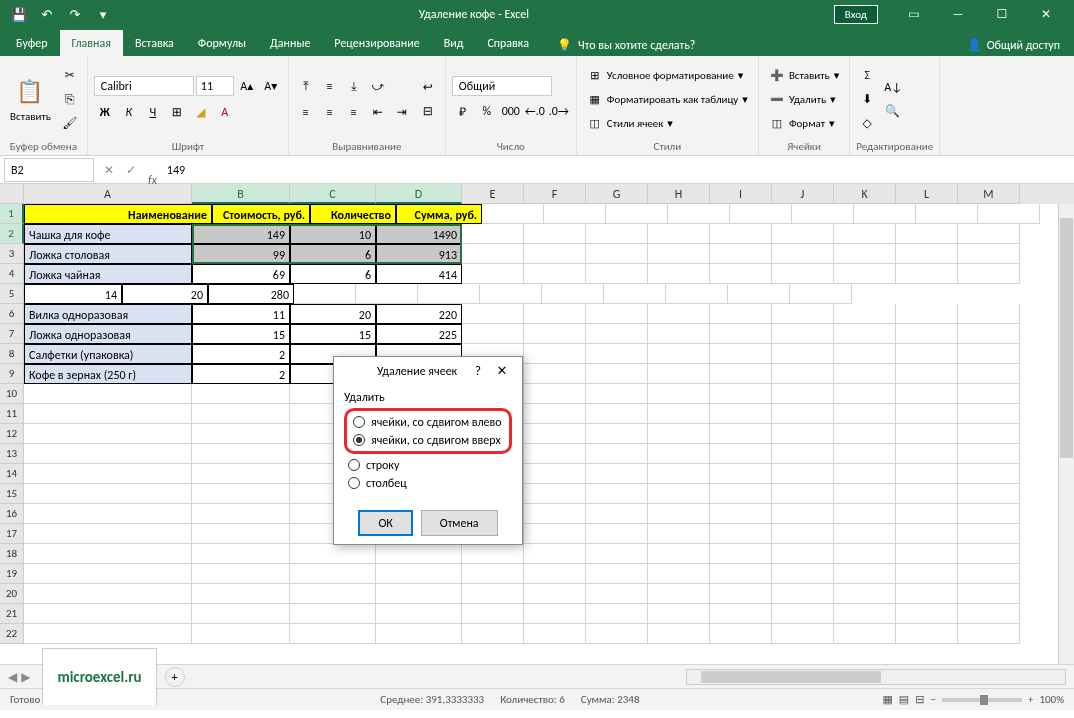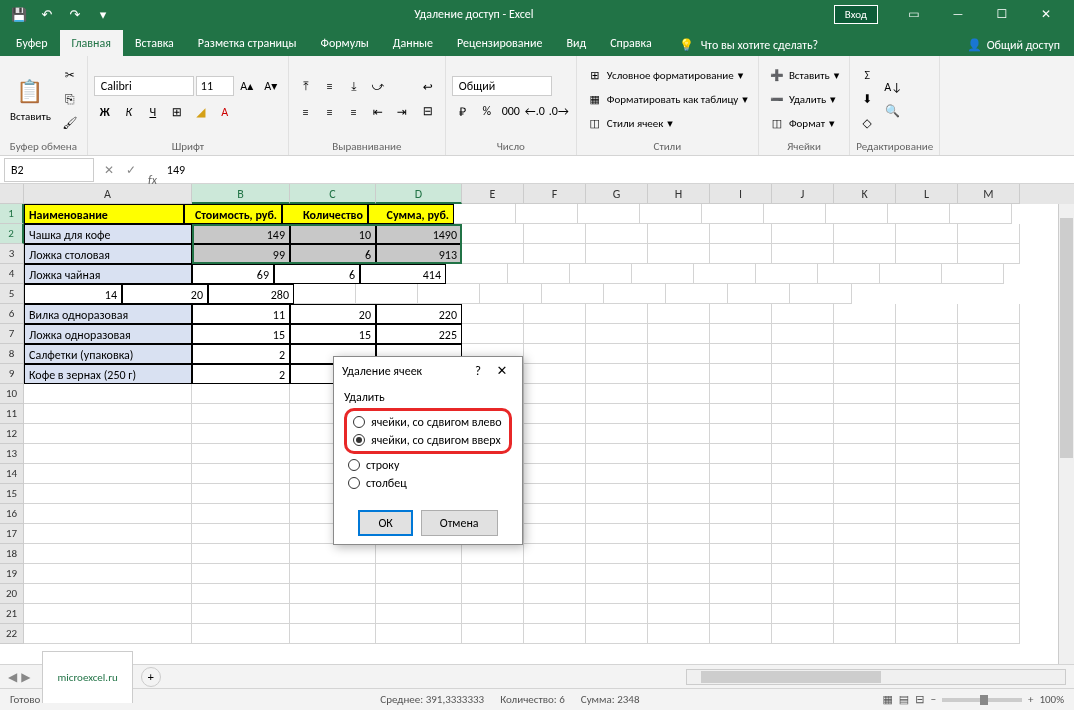--- a/index.html
+++ b/index.html
@@ -59,36 +59,36 @@
 .cell { border-right: 1px solid #d4d4d4; border-bottom: 1px solid #d4d4d4; padding: 0 4px; font-size: 12px; line-height: 20px; overflow: hidden; white-space: nowrap; }
 .cell.header-cell { background: #ffff00; font-weight: bold; border: 1px solid #000; }
 .cell.data-name { background: #d9e1f2; border: 1px solid #000; }
 .cell.data-num { text-align: right; border: 1px solid #000; }
 .cell.selected { background: #c8c8c8; }
 .selection-border { position: absolute; border: 2px solid #217346; pointer-events: none; }
 
 
 .dialog { position: absolute; top: 356px; left: 333px; width: 190px; background: #fff; border: 1px solid #8a8a8a; box-shadow: 2px 2px 10px rgba(0,0,0,0.3); font-size: 12px; }
 .dialog-title { display: flex; align-items: center; padding: 6px 8px; }
-.dialog-title .dt-text { flex: 1; }
+.dialog-title .dt-text { flex: 1; margin-left: 35px; }
 .dialog-title .dt-btn { width: 24px; text-align: center; cursor: pointer; font-size: 13px; }
 .dialog-body { padding: 6px 10px 10px; }
 .dialog-body .group-label { margin-bottom: 4px; }
 .radio-row { display: flex; align-items: center; gap: 6px; padding: 2px 4px; cursor: pointer; }
 .radio { width: 12px; height: 12px; border: 1px solid #333; border-radius: 50%; display: flex; align-items: center; justify-content: center; }
 .radio.checked::after { content: ""; width: 6px; height: 6px; background: #333; border-radius: 50%; }
 .highlight-box { border: 3px solid #e82727; border-radius: 10px; padding: 2px 2px; margin: 2px 0; }
 .dialog-buttons { display: flex; justify-content: center; gap: 8px; padding: 8px; }
 .dlg-btn { border: 1px solid #adadad; background: #e1e1e1; padding: 4px 18px; font-size: 12px; cursor: pointer; }
 .dlg-btn.primary { border: 2px solid #0078d7; }
 
 
 .sheet-tabs { height: 24px; background: #f3f3f3; border-top: 1px solid #d4d4d4; display: flex; align-items: center; padding: 0 8px; }
 .sheet-nav { display: flex; gap: 4px; margin-right: 12px; color: #888; }
-.sheet-tab { background: #fff; border: 1px solid #ccc; border-bottom: none; padding: 19px 14px; font-size: 11px; color: #217346; font-weight: normal; }
+.sheet-tab { background: #fff; border: 1px solid #ccc; border-bottom: none; padding: 19px 14px; font-size: 15px; color: #217346; font-weight: bold; }
 .add-sheet { width: 20px; height: 20px; border: 1px solid #ccc; border-radius: 50%; display: flex; align-items: center; justify-content: center; margin-left: 8px; cursor: pointer; }
 .hscroll { margin-left: auto; width: 380px; height: 16px; background: #f0f0f0; border: 1px solid #ccc; position: relative; }
 .hscroll .thumb { position: absolute; left: 14px; top: 1px; bottom: 1px; width: 180px; background: #cdcdcd; }
 
 
 .statusbar { height: 22px; background: #f3f3f3; border-top: 1px solid #d4d4d4; display: flex; align-items: center; padding: 0 10px; font-size: 11px; color: #555; }
 .statusbar .stats { margin-left: 340px; display: flex; gap: 16px; }
 .statusbar .view-controls { margin-left: auto; display: flex; align-items: center; gap: 6px; }
 .zoom-slider { width: 80px; height: 4px; background: #ccc; position: relative; }
 .zoom-slider .zthumb { position: absolute; left: 38px; top: -3px; width: 8px; height: 10px; background: #888; }
@@ -99,35 +99,34 @@
 </head>
 <body>
 
 <div class="titlebar" data-name="titlebar">
   <div class="qat" data-name="quick-access-toolbar">
     <div class="qat-btn" data-name="save-icon">💾</div>
     <div class="qat-btn" data-name="undo-icon">↶</div>
     <div class="qat-btn" data-name="redo-icon">↷</div>
     <div class="qat-btn" data-name="qat-customize-icon">▾</div>
   </div>
-  <div class="title" data-name="window-title">Удаление доступ - Excel</div>
+  <div class="title" data-name="window-title">Удаление кофе - Excel</div>
   <div class="win-controls">
     <div class="login-btn" data-name="login-button">Вход</div>
     <div class="win-btn" data-name="ribbon-options-icon">▭</div>
     <div class="win-btn" data-name="minimize-icon">—</div>
     <div class="win-btn" data-name="maximize-icon">☐</div>
     <div class="win-btn" data-name="close-icon">✕</div>
   </div>
 </div>
 
 <div class="tabs" data-name="ribbon-tabs">
   <div class="tab" data-name="tab-file">Буфер</div>
   <div class="tab active" data-name="tab-home">Главная</div>
   <div class="tab" data-name="tab-insert">Вставка</div>
-  <div class="tab" data-name="tab-layout">Разметка страницы</div>
   <div class="tab" data-name="tab-formulas">Формулы</div>
   <div class="tab" data-name="tab-data">Данные</div>
   <div class="tab" data-name="tab-review">Рецензирование</div>
   <div class="tab" data-name="tab-view">Вид</div>
   <div class="tab" data-name="tab-help">Справка</div>
   <div class="tell-me" data-name="tell-me-search">
     <span data-name="lightbulb-icon">💡</span>
     <span data-name="tell-me-label">Что вы хотите сделать?</span>
   </div>
   <div class="share" data-name="share-button">
@@ -321,21 +320,21 @@
       <div class="rh" data-name="row-header">16</div>
       <div class="rh" data-name="row-header">17</div>
       <div class="rh" data-name="row-header">18</div>
       <div class="rh" data-name="row-header">19</div>
       <div class="rh" data-name="row-header">20</div>
       <div class="rh" data-name="row-header">21</div>
       <div class="rh" data-name="row-header">22</div>
     </div>
   <div class="cells" id="cells" data-name="cell-grid">
       <div class="cell-row">
-        <div class="cell header-cell" data-name="cell" style="width: 160px;">Наименование</div>
+        <div class="cell header-cell" data-name="cell" style="width: 188px; text-align: right;">Наименование</div>
         <div class="cell header-cell" data-name="cell" style="width: 98px; text-align: right;">Стоимость, руб.</div>
         <div class="cell header-cell" data-name="cell" style="width: 86px; text-align: right;">Количество</div>
         <div class="cell header-cell" data-name="cell" style="width: 86px; text-align: right;">Сумма, руб.</div>
         <div class="cell" data-name="cell" style="width: 62px;"></div>
         <div class="cell" data-name="cell" style="width: 62px;"></div>
         <div class="cell" data-name="cell" style="width: 62px;"></div>
         <div class="cell" data-name="cell" style="width: 62px;"></div>
         <div class="cell" data-name="cell" style="width: 62px;"></div>
         <div class="cell" data-name="cell" style="width: 62px;"></div>
         <div class="cell" data-name="cell" style="width: 62px;"></div>
@@ -367,21 +366,21 @@
         <div class="cell" data-name="cell" style="width: 62px;"></div>
         <div class="cell" data-name="cell" style="width: 62px;"></div>
         <div class="cell" data-name="cell" style="width: 62px;"></div>
         <div class="cell" data-name="cell" style="width: 62px;"></div>
         <div class="cell" data-name="cell" style="width: 62px;"></div>
         <div class="cell" data-name="cell" style="width: 62px;"></div>
         <div class="cell" data-name="cell" style="width: 62px;"></div>
       </div>
       <div class="cell-row">
         <div class="cell data-name" data-name="cell" style="width: 168px;">Ложка чайная</div>
-        <div class="cell data-num" data-name="cell" style="width: 82px; padding-left: 36px;">69</div>
+        <div class="cell data-num" data-name="cell" style="width: 98px; padding-left: 36px;">69</div>
         <div class="cell data-num" data-name="cell" style="width: 86px;">6</div>
         <div class="cell data-num" data-name="cell" style="width: 86px;">414</div>
         <div class="cell" data-name="cell" style="width: 62px;"></div>
         <div class="cell" data-name="cell" style="width: 62px;"></div>
         <div class="cell" data-name="cell" style="width: 62px;"></div>
         <div class="cell" data-name="cell" style="width: 62px;"></div>
         <div class="cell" data-name="cell" style="width: 62px;"></div>
         <div class="cell" data-name="cell" style="width: 62px;"></div>
         <div class="cell" data-name="cell" style="width: 62px;"></div>
         <div class="cell" data-name="cell" style="width: 62px;"></div>

